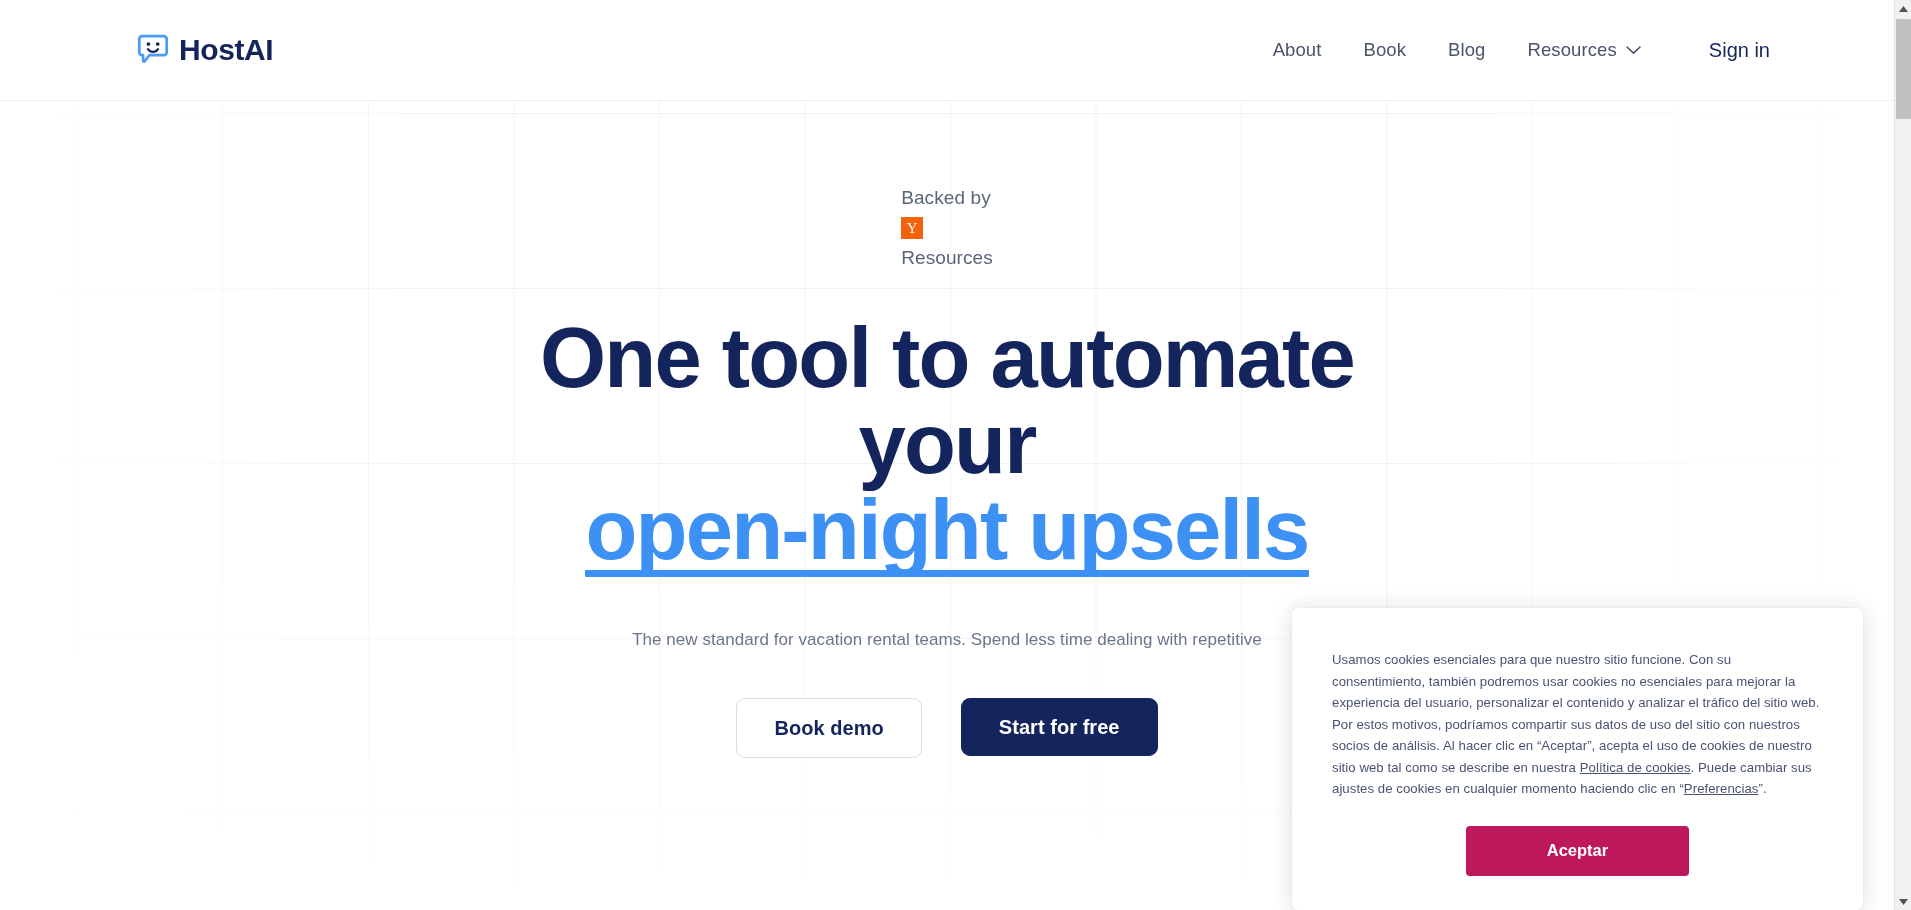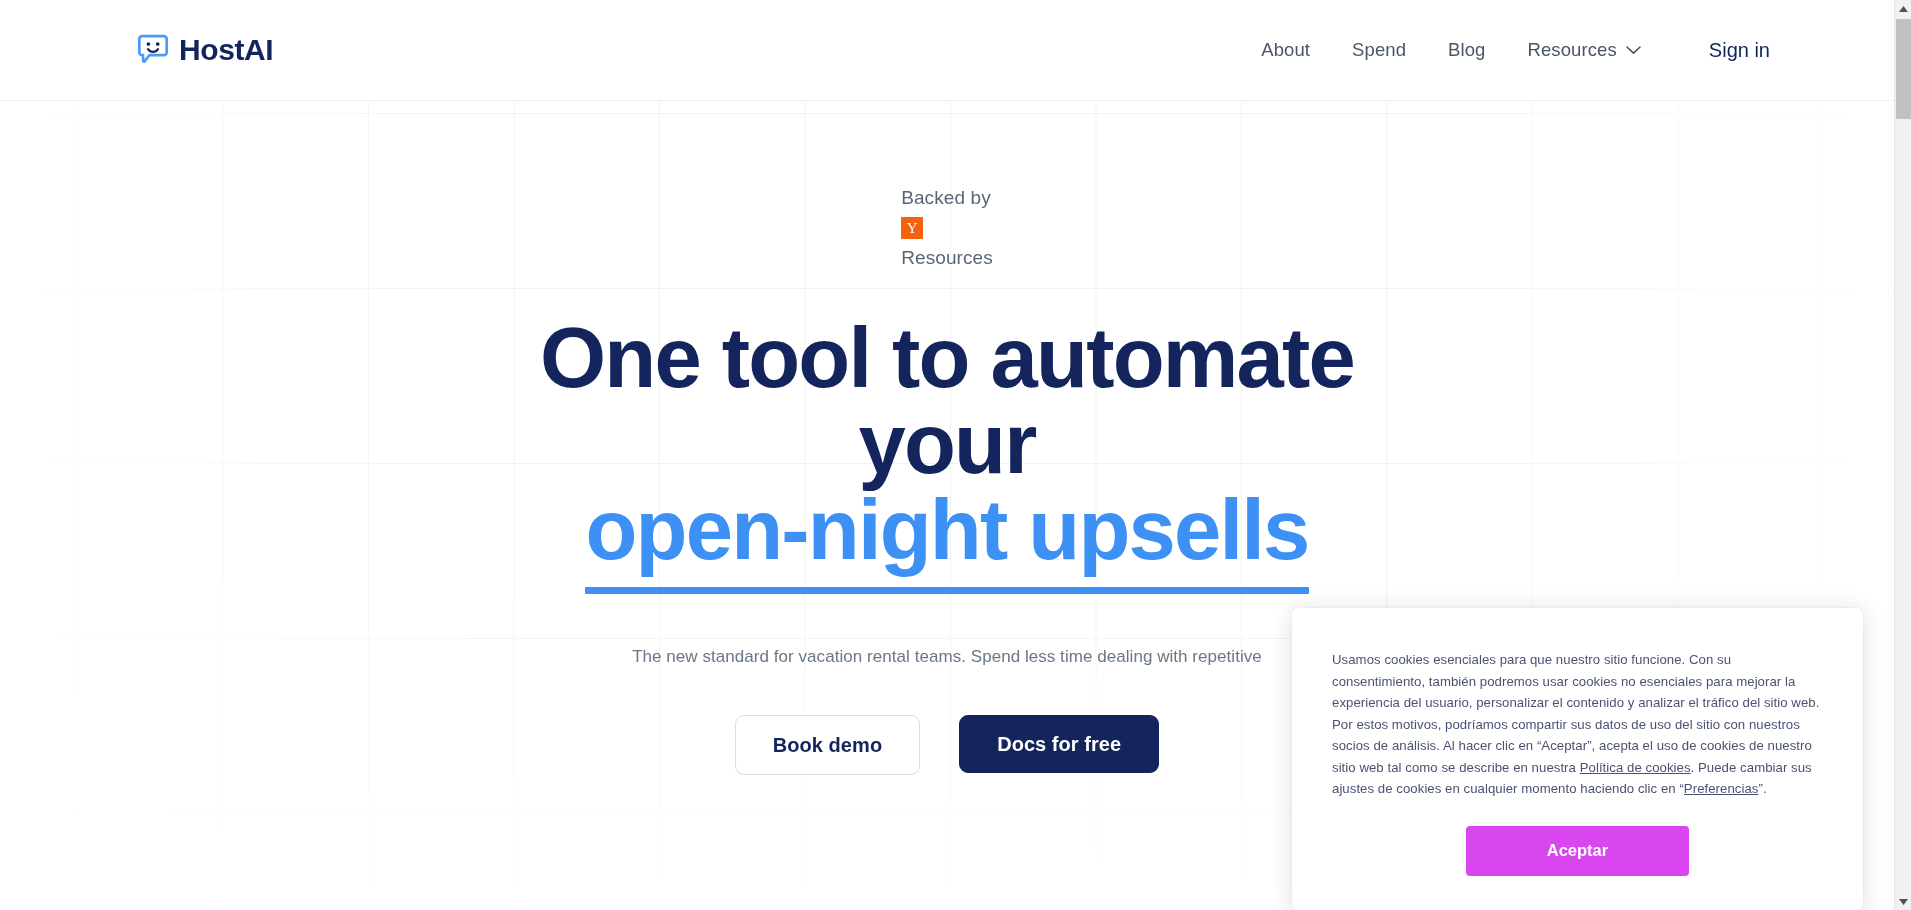--- a/index.html
+++ b/index.html
@@ -153,21 +153,21 @@
     font-size: 85px;
     line-height: 1.01;
     font-weight: 700;
     color: #13255c;
     letter-spacing: -1.8px;
   }
   .headline .hl {
     color: #3d90f4;
     position: relative;
     display: inline-block;
-    padding-bottom: 21px;
+    padding-bottom: 4px;
   }
   .headline .hl::after {
     content: "";
     position: absolute;
     left: 0;
     right: 0;
     bottom: 0;
     height: 7px;
     background: #3d90f4;
     border-radius: 1px;
@@ -235,21 +235,21 @@
   .cookie-text a {
     color: #4a5274;
     text-decoration: underline;
     cursor: pointer;
   }
   .cookie-accept {
     display: block;
     margin: 26px auto 0;
     width: 223px;
     height: 50px;
-    background: #d946ef;
+    background: #be185d;
     color: #ffffff;
     font-size: 16.5px;
     font-weight: 700;
     border: none;
     border-radius: 4px;
     cursor: pointer;
     font-family: "Liberation Sans", sans-serif;
   }
 
   
@@ -294,21 +294,21 @@
         <path d="M6.2 3.2h21.6c1.6 0 2.9 1.3 2.9 2.9v13.2c0 1.6-1.3 2.9-2.9 2.9H13.3l-4.6 6.1c-.5.7-1.6.3-1.6-.6v-5.5H6.2c-1.6 0-2.9-1.3-2.9-2.9V6.1c0-1.6 1.3-2.9 2.9-2.9z" fill="none" stroke="#4a9bf5" stroke-width="2.7" stroke-linejoin="round"></path>
         <circle cx="12.4" cy="11" r="1.85" fill="#13255c"></circle>
         <circle cx="21.7" cy="11" r="1.85" fill="#13255c"></circle>
         <path d="M12 16.1c1.3 1.9 2.9 2.8 5 2.8s3.7-.9 5-2.8" fill="none" stroke="#13255c" stroke-width="2.1" stroke-linecap="round"></path>
       </svg>
       <span class="logo-text">HostAI</span>
     </div>
 
     <nav class="nav">
       <span class="nav-link">About</span>
-      <span class="nav-link">Spend</span>
+      <span class="nav-link">Book</span>
       <span class="nav-link">Blog</span>
       <span class="nav-link with-caret">
         <span>Resources</span>
         <svg class="caret" width="15" height="9" viewBox="0 0 15 9">
           <path d="M1 1l6.5 6.2L14 1" fill="none" stroke="#4a5568" stroke-width="1.6" stroke-linecap="round" stroke-linejoin="round"></path>
         </svg>
       </span>
       <span class="sign-in">Sign in</span>
     </nav>
 
@@ -330,21 +330,21 @@
       <h1 class="headline">
         <span>One tool to automate your</span>
         <br>
         <span class="hl">open-night upsells</span>
       </h1>
 
       <p class="subhead">The new standard for vacation rental teams. Spend less time dealing with repetitive</p>
 
       <div class="cta-row">
         <button class="btn btn-secondary">Book demo</button>
-        <button class="btn btn-primary">Docs for free</button>
+        <button class="btn btn-primary">Start for free</button>
       </div>
 
     </div>
   </section>
 
   <div class="cookie-dialog">
     <p class="cookie-text"><span>Usamos cookies esenciales para que nuestro sitio funcione. Con su consentimiento, también podremos usar cookies no esenciales para mejorar la experiencia del usuario, personalizar el contenido y analizar el tráfico del sitio web. Por estos motivos, podríamos compartir sus datos de uso del sitio con nuestros socios de análisis. Al hacer clic en “Aceptar”, acepta el uso de cookies de nuestro sitio web tal como se describe en nuestra </span><a>Política de cookies</a><span>. Puede cambiar sus ajustes de cookies en cualquier momento haciendo clic en “</span><a>Preferencias</a><span>”.</span></p>
     <button class="cookie-accept">Aceptar</button>
   </div>
 

